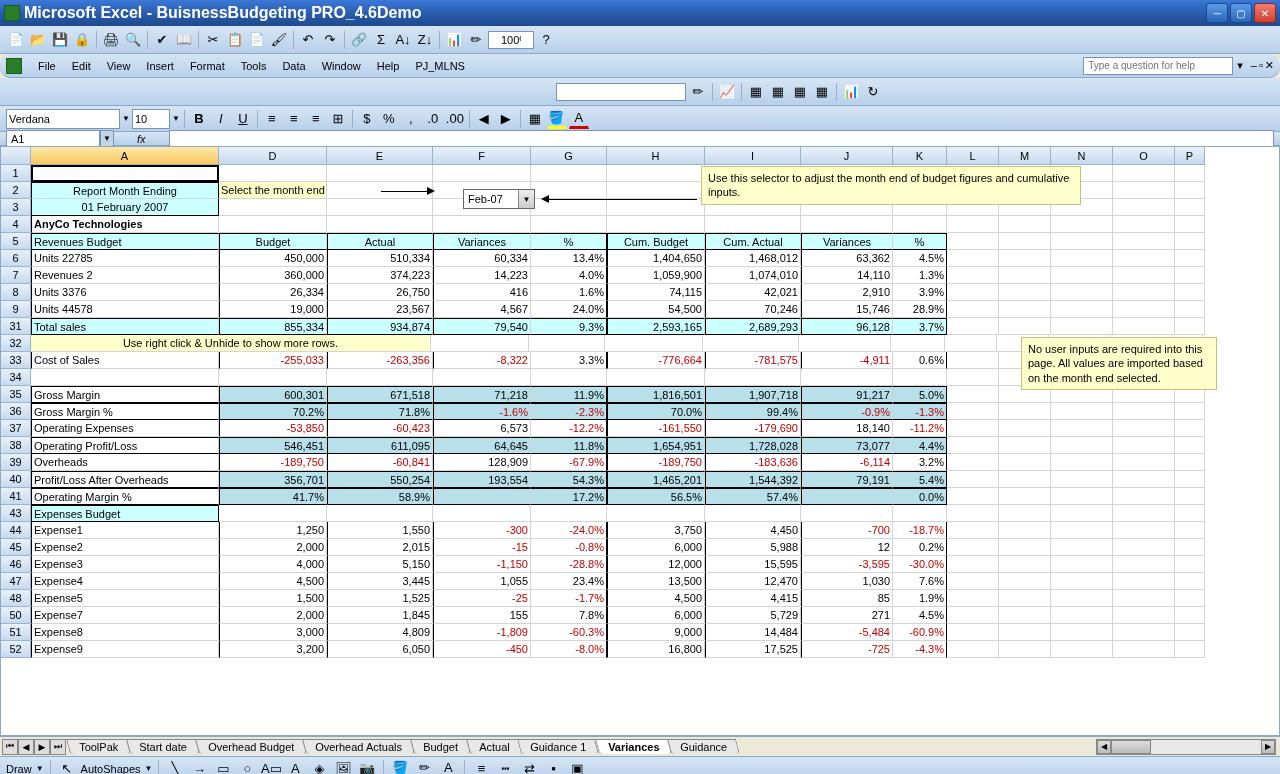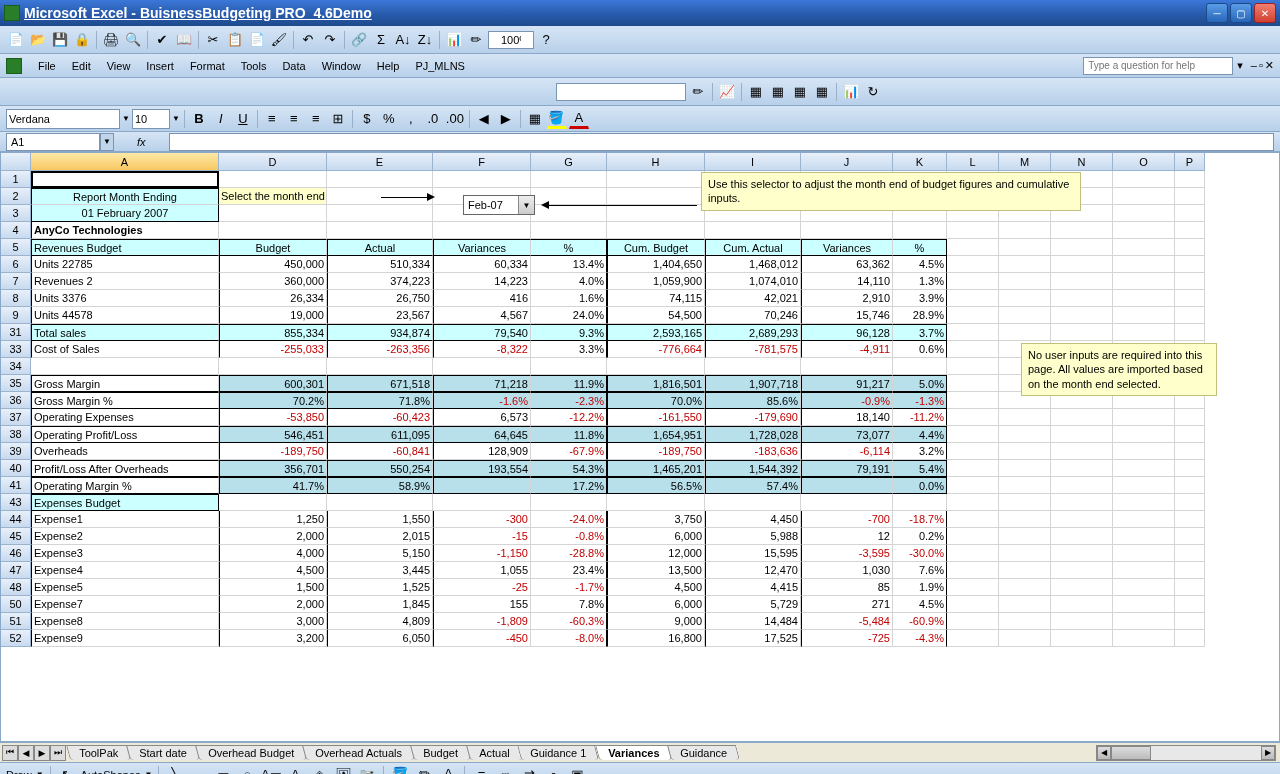--- a/index.html
+++ b/index.html
@@ -1,49 +1,49 @@
 <!DOCTYPE html>
 <html><head>
 <meta charset="utf-8">
 <style>
 * { margin: 0; padding: 0; box-sizing: border-box; }
 body { font-family: Tahoma, sans-serif; font-size: 11px; background: #ece9d8; overflow: hidden; width: 1280px; height: 774px; }
 
 
 .titlebar { background: linear-gradient(to bottom, #3b78d8 0%, #2a5db0 50%, #1e4a8c 100%); height: 26px; display: flex; align-items: center; padding: 0 4px; color: white; }
 .titlebar-icon { width: 16px; height: 16px; background: #2a7e2a; margin-right: 4px; border: 1px solid #1a5e1a; display: inline-block; }
-.titlebar-text { flex: 1; font-weight: bold; font-size: 14px; text-decoration: underline; }
+.titlebar-text { flex: 1; font-weight: bold; font-size: 16px; }
 .win-btns { display: flex; gap: 2px; }
 .win-btn { width: 22px; height: 20px; background: linear-gradient(to bottom, #5a9de8, #2866b8); border: 1px solid #1a4a8a; border-radius: 3px; color: white; display: flex; align-items: center; justify-content: center; font-size: 10px; cursor: pointer; }
 .win-btn.close { background: linear-gradient(to bottom, #f08070, #d04030); border-color: #a02020; }
 
 
 .toolbar { background: linear-gradient(to bottom, #d6e5f5, #b8d0ea); height: 28px; display: flex; align-items: center; padding: 2px 6px; border-bottom: 1px solid #8aa8c8; gap: 2px; }
 .tb-btn { width: 20px; height: 20px; display: flex; align-items: center; justify-content: center; border: 1px solid transparent; cursor: pointer; font-size: 13px; }
 .tb-sep { width: 1px; height: 18px; background: #9ab0ca; margin: 0 2px; }
 .tb-input { height: 18px; font-size: 11px; border: 1px solid #7a94b4; background: white; padding: 0 12px; }
 
 
-.menubar { background: linear-gradient(to bottom, #d6e5f5, #b8d0ea); height: 24px; display: flex; align-items: center; padding: 0 6px; border-bottom: 1px solid #8aa8c8; }
+.menubar { background: linear-gradient(to bottom, #d6e5f5, #b8d0ea); height: 24px; display: flex; align-items: center; padding: 0 6px; border-bottom: 1px solid #8aa8c8; border-radius: 11px; }
 .menu-icon { width: 16px; height: 16px; background: #2a7e2a; margin-right: 8px; border: 1px solid #1a5e1a; }
 .menu-item { padding: 2px 8px; cursor: pointer; }
 .help-box { margin-left: auto; background: white; border: 1px solid #7a94b4; width: 150px; height: 18px; padding: 1px 4px; color: #999; font-size: 10px; }
 .menu-right { display: flex; gap: 2px; margin-left: 4px; }
 
 
 .toolbar2 { background: linear-gradient(to bottom, #d6e5f5, #b8d0ea); height: 28px; display: flex; align-items: center; padding: 2px 6px; border-bottom: 1px solid #8aa8c8; gap: 2px; }
 .tb2-group { margin-left: 550px; display: flex; gap: 2px; align-items: center; }
 
 
 .fmtbar { background: linear-gradient(to bottom, #d6e5f5, #b8d0ea); height: 26px; display: flex; align-items: center; padding: 2px 6px; border-bottom: 1px solid #8aa8c8; gap: 2px; }
 .font-select { width: 114px; height: 20px; font-size: 11px; border: 1px solid #7a94b4; background: white; padding: 0 2px; }
 .size-select { width: 38px; height: 20px; font-size: 11px; border: 1px solid #7a94b4; background: white; padding: 0 2px; }
 
 
-.namebar { background: linear-gradient(to bottom, #d6e5f5, #b8d0ea); height: 20px; display: flex; align-items: center; border-bottom: 1px solid #8aa8c8; }
+.namebar { background: linear-gradient(to bottom, #d6e5f5, #b8d0ea); height: 14px; display: flex; align-items: center; border-bottom: 1px solid #8aa8c8; }
 .namebox { width: 94px; height: 18px; background: white; border: 1px solid #7a94b4; margin-left: 6px; padding: 0 4px; display: flex; align-items: center; }
 .namebox-arrow { width: 14px; height: 18px; background: #c0d4ea; border: 1px solid #7a94b4; display: flex; align-items: center; justify-content: center; font-size: 8px; }
 .fx-label { margin: 0 23px; font-style: italic; }
 .formula-input { flex: 1; height: 18px; background: white; border: 1px solid #7a94b4; margin-right: 6px; }
 
 
 .grid-wrap { background: white; height: 590px; position: relative; overflow: hidden; border: 1px solid #8aa8c8; }
 .col-headers { display: flex; position: absolute; top: 0; left: 0; height: 18px; background: linear-gradient(to bottom, #e8f0fa, #c8daef); }
 .corner { width: 30px; min-width:30px; height: 18px; background: linear-gradient(to bottom, #e8f0fa, #c8daef); border-right: 1px solid #9ab4d0; border-bottom: 1px solid #9ab4d0; }
 .col-h { height: 18px; border-right: 1px solid #9ab4d0; border-bottom: 1px solid #9ab4d0; display: flex; align-items: center; justify-content: center; font-size: 11px; background: linear-gradient(to bottom, #e8f0fa, #c8daef); cursor: pointer; }
@@ -417,20 +417,35 @@
         <div class="cell cI r bd-l bg-lblue bd-t bd-b">2,689,293</div>
         <div class="cell cJ r bd-l bg-lblue bd-t bd-b">96,128</div>
         <div class="cell cK r bd-r bg-lblue bd-t bd-b">3.7%</div>
         <div class="cell cL"></div>
         <div class="cell cM"></div>
         <div class="cell cN"></div>
         <div class="cell cO"></div>
         <div class="cell cP"></div>
       </div>
       <div class="row">
+        <div class="row-h">32</div>
+        <div class="cell cA c bg-lyellow" style="width: 400px; min-width: 400px;">Use right click &amp; Unhide to show more rows.</div>
+        <div class="cell cF"></div>
+        <div class="cell cG"></div>
+        <div class="cell cH"></div>
+        <div class="cell cI"></div>
+        <div class="cell cJ"></div>
+        <div class="cell cK"></div>
+        <div class="cell cL"></div>
+        <div class="cell cM"></div>
+        <div class="cell cN"></div>
+        <div class="cell cO"></div>
+        <div class="cell cP"></div>
+      </div>
+      <div class="row">
         <div class="row-h">33</div>
         <div class="cell cA  bd-l">Cost of Sales</div>
         <div class="cell cD r bd-l neg">-255,033</div>
         <div class="cell cE r bd-l neg">-263,356</div>
         <div class="cell cF r bd-l neg">-8,322</div>
         <div class="cell cG r bd-r ">3.3%</div>
         <div class="cell cH r bd-l neg">-776,664</div>
         <div class="cell cI r bd-l neg">-781,575</div>
         <div class="cell cJ r bd-l neg">-4,911</div>
         <div class="cell cK r bd-r ">0.6%</div>
@@ -475,21 +490,21 @@
         <div class="cell cP"></div>
       </div>
       <div class="row">
         <div class="row-h">36</div>
         <div class="cell cA bd-l bd-t bd-b">Gross Margin %</div>
         <div class="cell cD r bd-l bg-mblue bd-t bd-b">70.2%</div>
         <div class="cell cE r bd-l bg-mblue bd-t bd-b">71.8%</div>
         <div class="cell cF r bd-l neg bg-mblue bd-t bd-b">-1.6%</div>
         <div class="cell cG r bd-r neg bg-mblue bd-t bd-b">-2.3%</div>
         <div class="cell cH r bd-l bg-mblue bd-t bd-b">70.0%</div>
-        <div class="cell cI r bd-l bg-mblue bd-t bd-b">85.6%</div>
+        <div class="cell cI r bd-l bg-mblue bd-t bd-b">99.4%</div>
         <div class="cell cJ r bd-l neg bg-mblue bd-t bd-b">-0.9%</div>
         <div class="cell cK r bd-r neg bg-mblue bd-t bd-b">-1.3%</div>
         <div class="cell cL"></div>
         <div class="cell cM"></div>
         <div class="cell cN"></div>
         <div class="cell cO"></div>
         <div class="cell cP"></div>
       </div>
       <div class="row">
         <div class="row-h">37</div>

